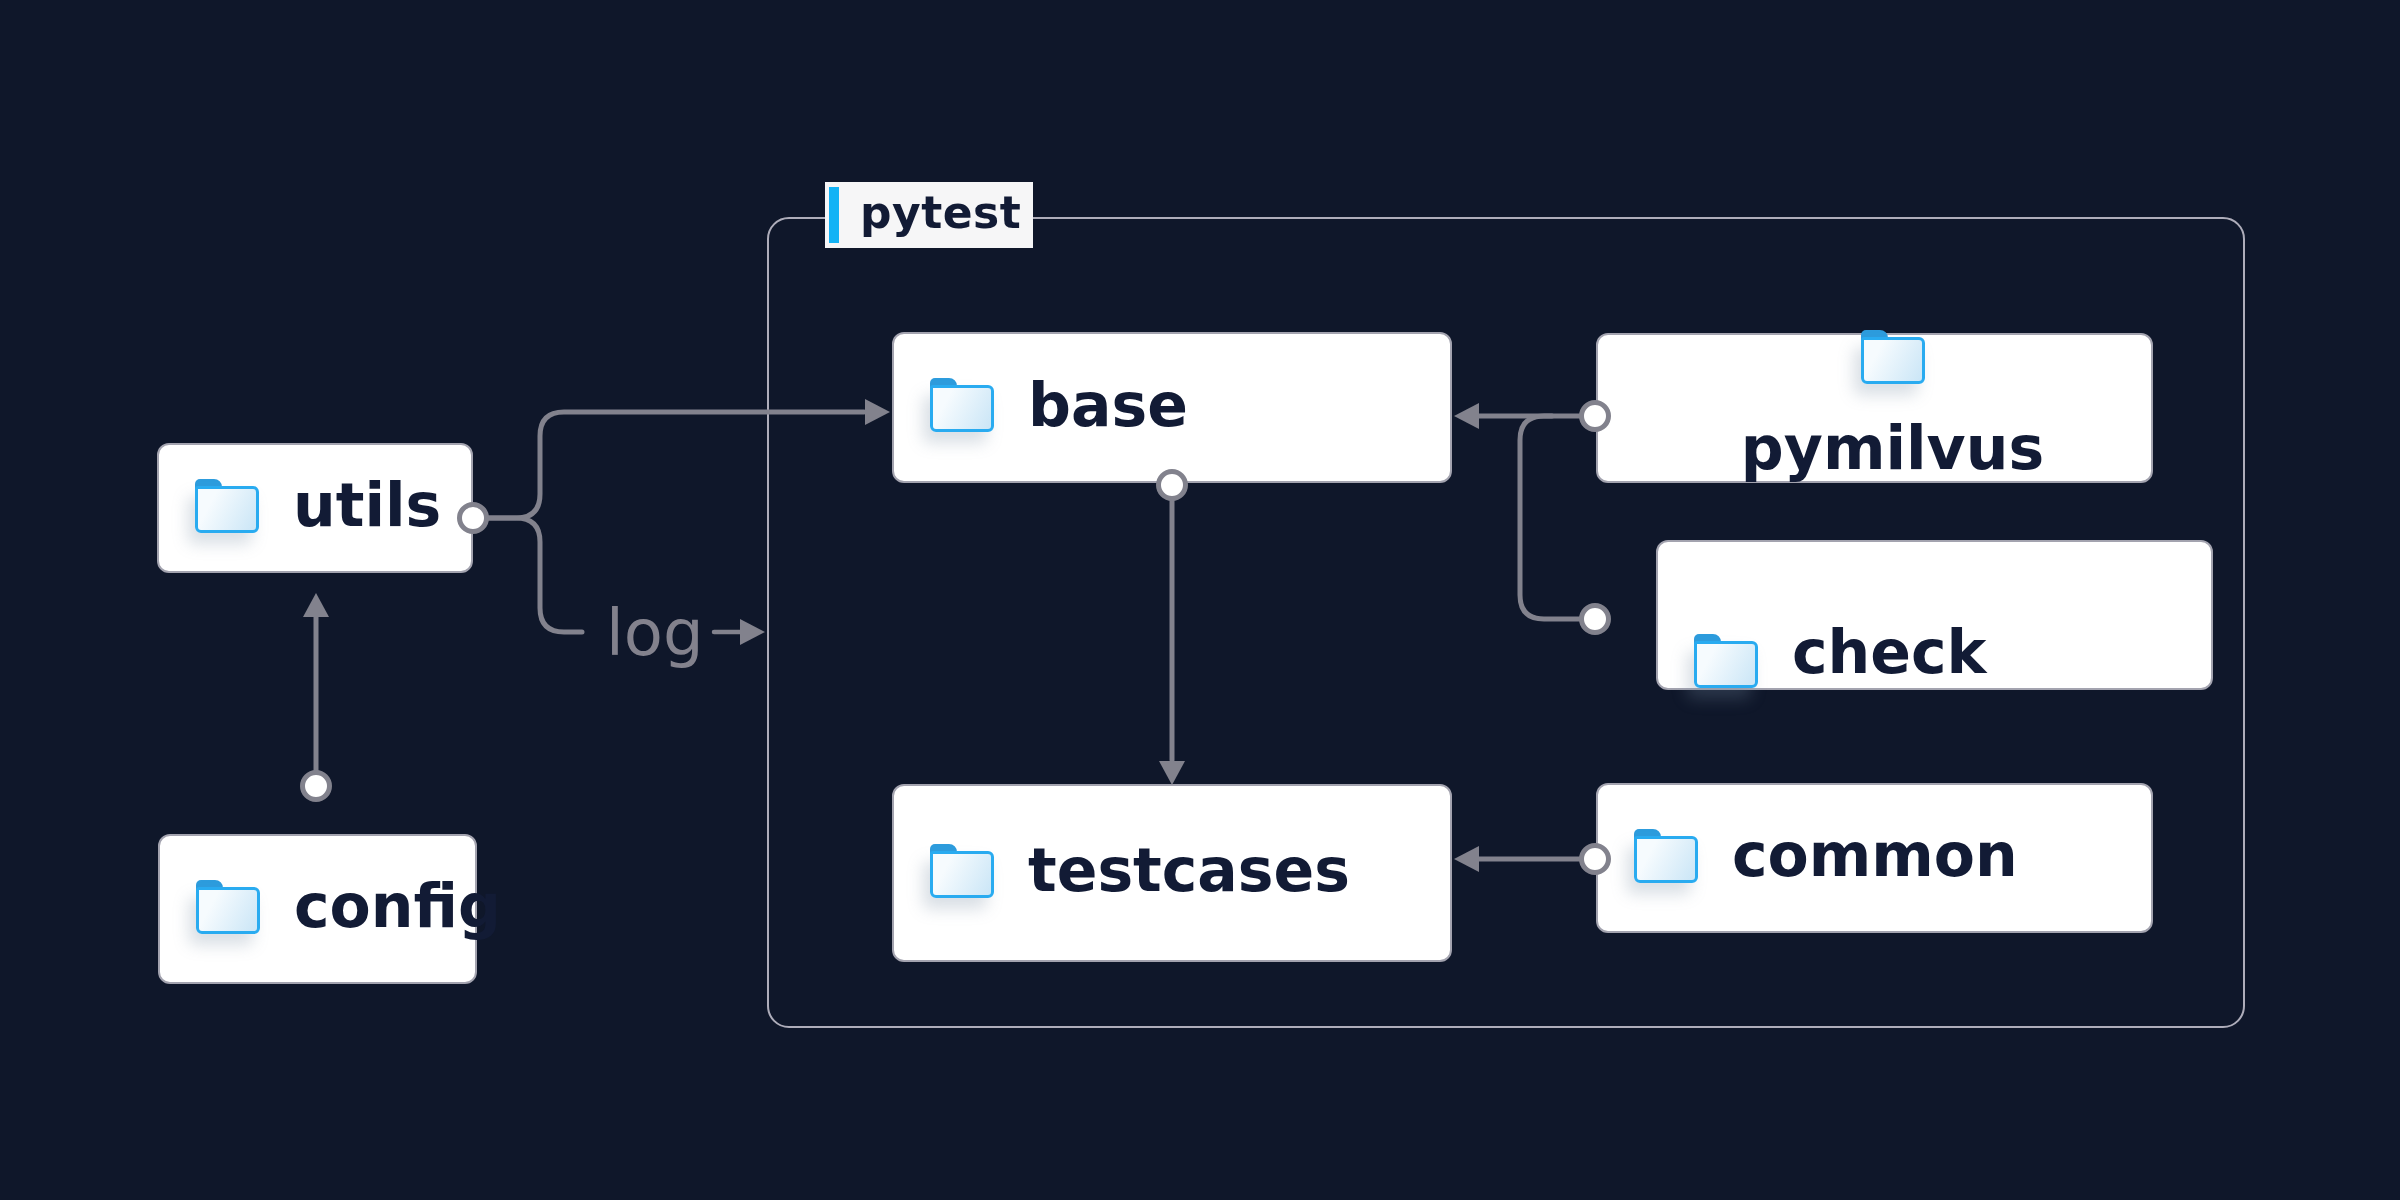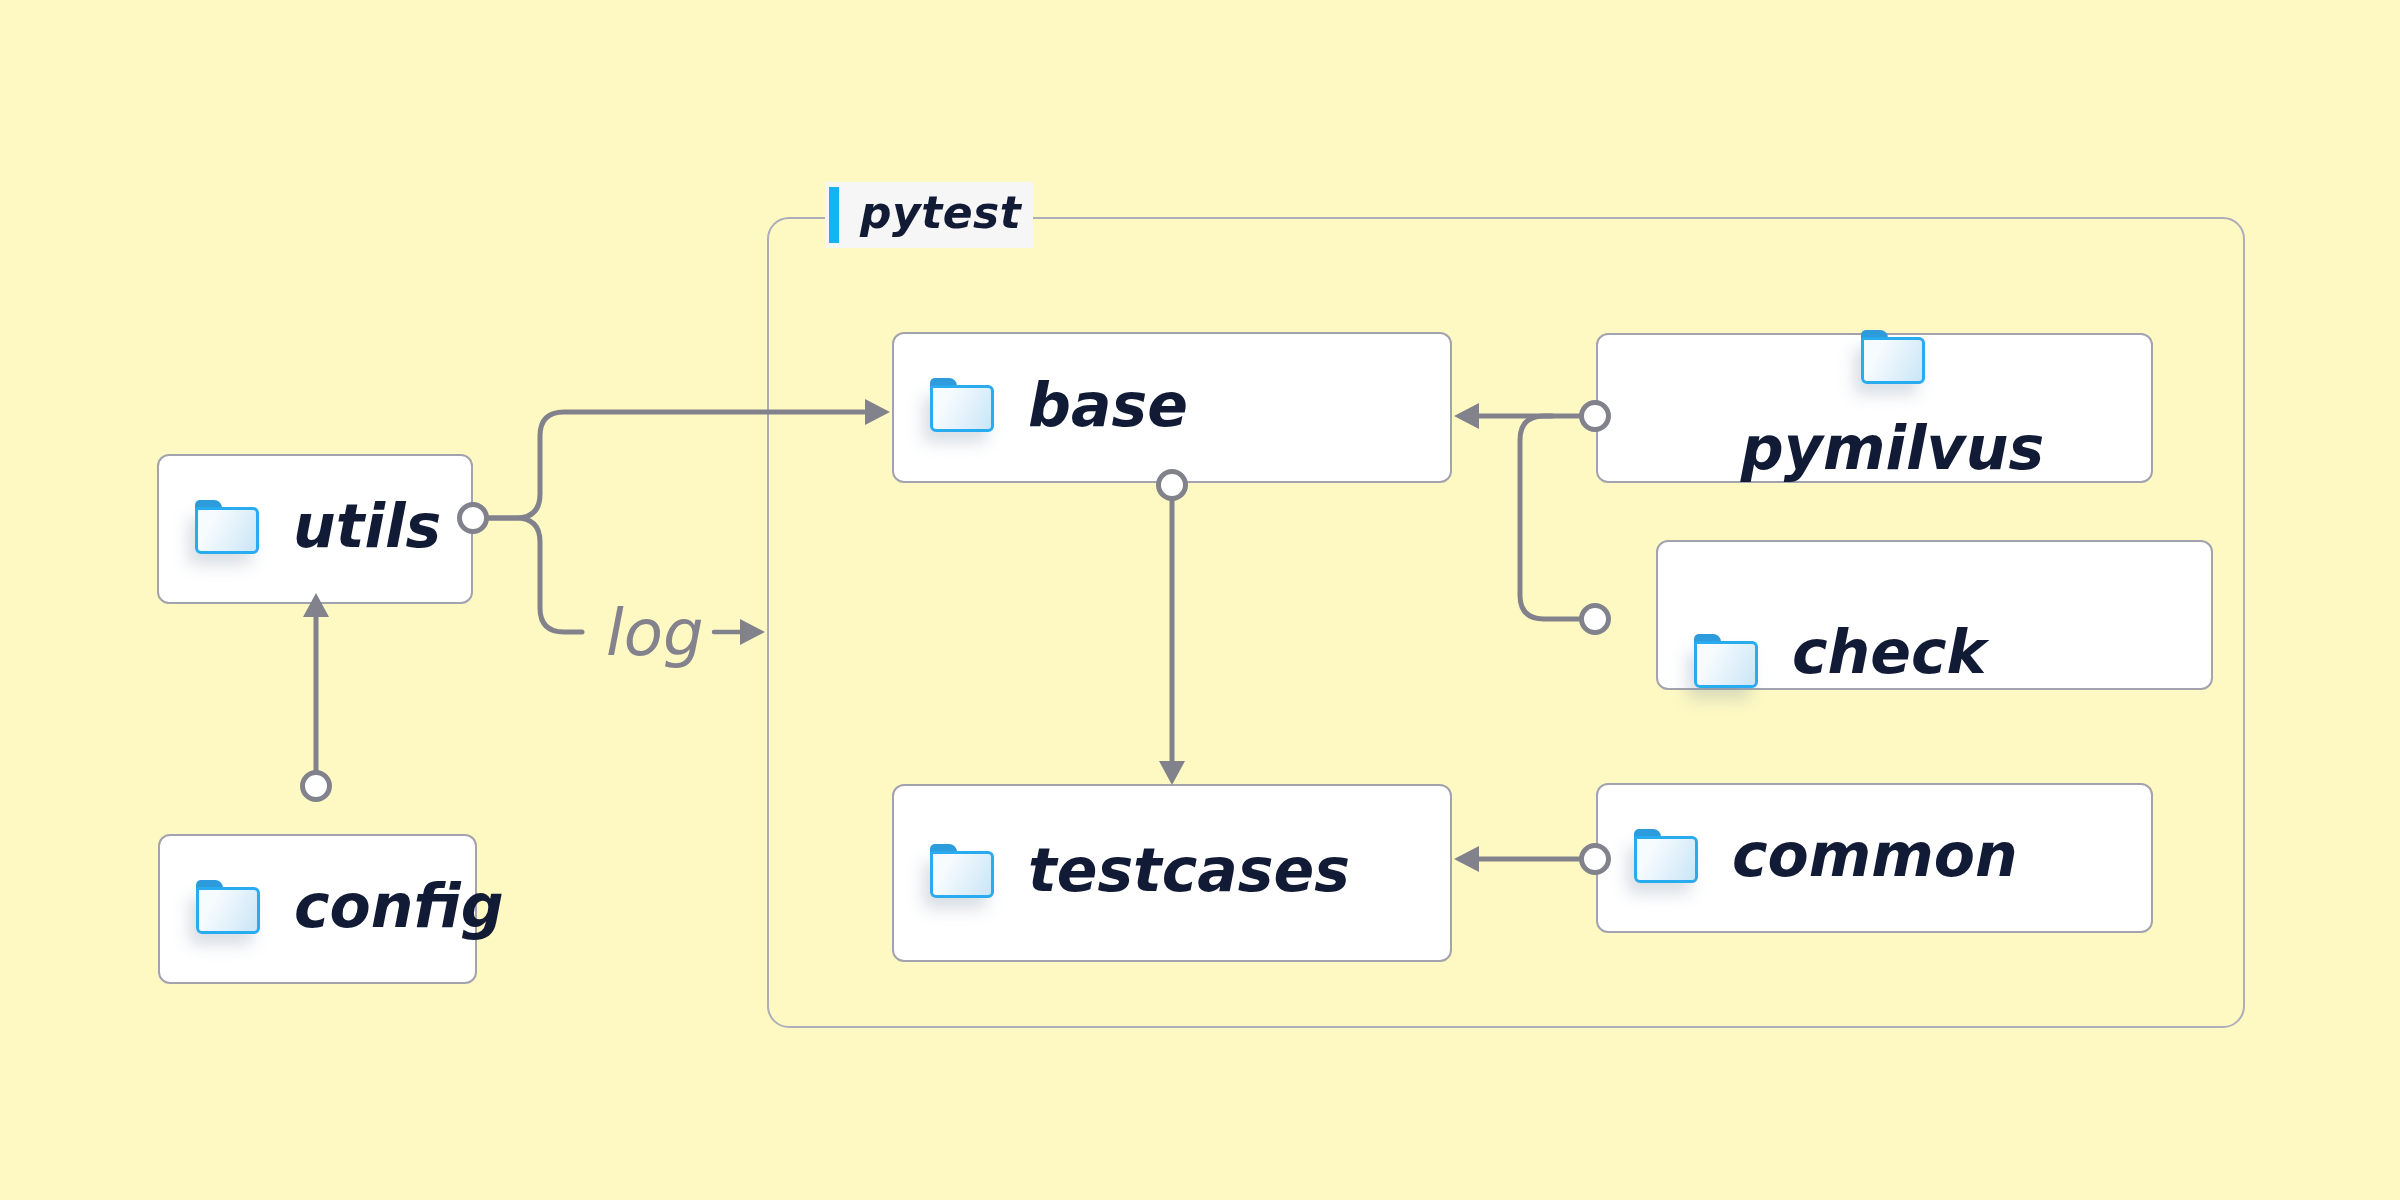--- a/index.html
+++ b/index.html
@@ -5,23 +5,22 @@
   html, body {
     margin: 0;
     padding: 0;
     background: #f6f6f7;
     font-family: "DejaVu Sans", "Liberation Sans", sans-serif;
   }
   .stage {
     position: relative;
     width: 2400px;
     height: 1200px;
-    background: #fef9c3;
+    background: #0f172a;
     overflow: hidden;
-    font-style: italic;
   }
 
   
   .group-box {
     position: absolute;
     left: 767px;
     top: 217px;
     width: 1478px;
     height: 811px;
     border: 2px solid #aeadba;
@@ -145,21 +144,21 @@
 <body>
 
 <div class="stage">
 
   <div class="group-box"></div>
   <div class="group-label">
     <span class="accent-bar"></span>
     <span class="group-label-text">pytest</span>
   </div>
 
-  <div class="node" style="left:157px; top:443px; width:316px; height:150px;margin-top:11px;">
+  <div class="node" style="left:157px; top:443px; width:316px; height:130px;">
     <span class="folder">
         <span class="tab"></span>
         <span class="body"></span>
       </span>
     <span class="node-label">utils</span>
   </div>
 
   <div class="node" style="left:158px; top:834px; width:319px; height:150px;">
     <span class="folder">
         <span class="tab"></span>

